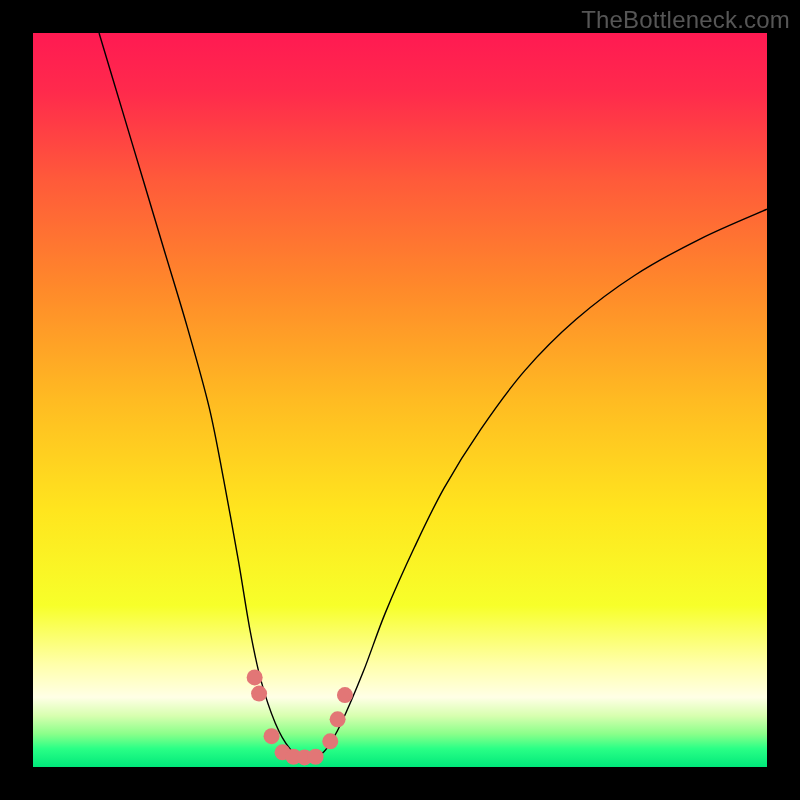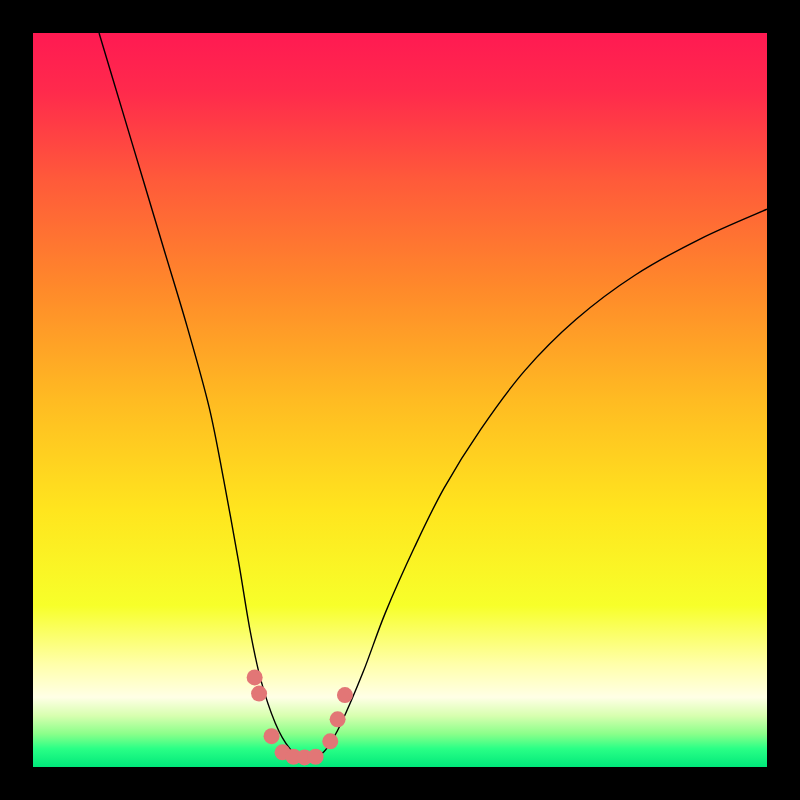--- a/index.html
+++ b/index.html
@@ -89,13 +89,14 @@
           <circle cx="271.58" cy="724.46" r="8" fill="#e27676"></circle>
           <circle cx="282.59" cy="723.72" r="8" fill="#e27676"></circle>
           <circle cx="297.27" cy="708.31" r="8" fill="#e27676"></circle>
           <circle cx="304.61" cy="686.29" r="8" fill="#e27676"></circle>
           <circle cx="311.95" cy="662.07" r="8" fill="#e27676"></circle>
         </g>
     </svg>
 
   </div>
 
+  <div class="watermark">TheBottleneck.com</div>
 </div>
 
 </body></html>

